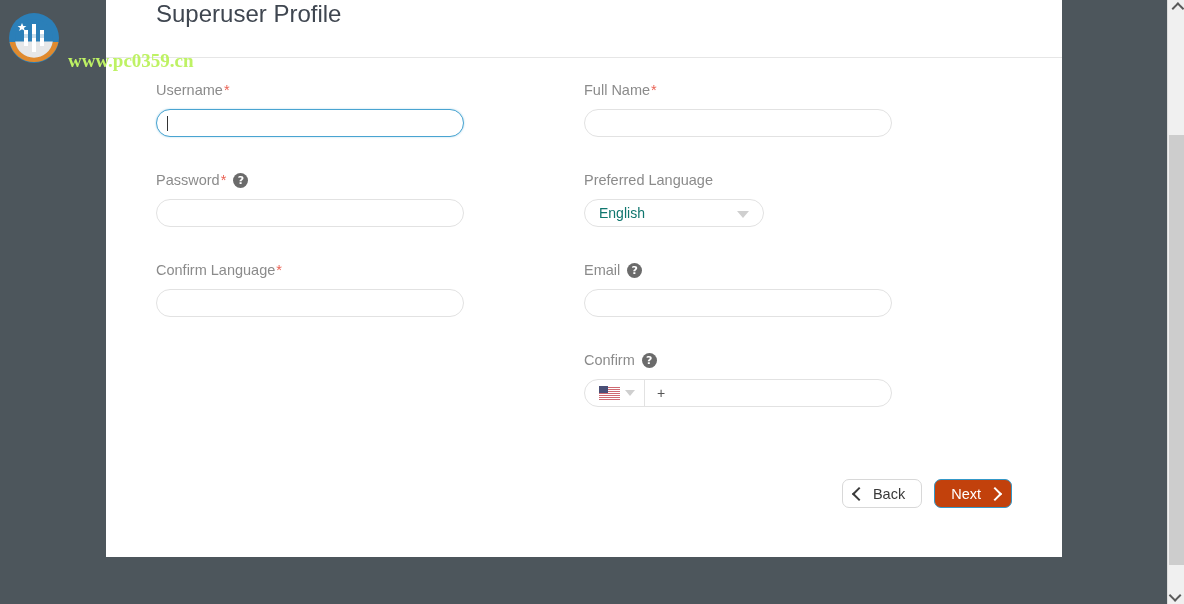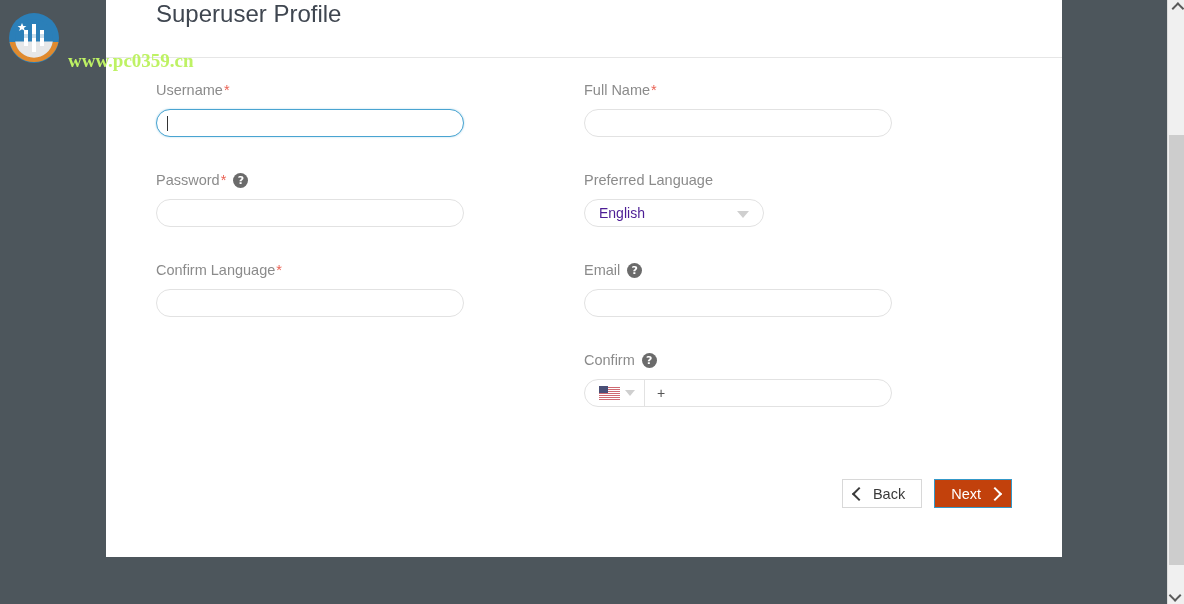--- a/index.html
+++ b/index.html
@@ -160,21 +160,21 @@
     height: 28px;
     border: 1px solid #e2e2e2;
     border-radius: 14px;
     background: #ffffff;
     display: flex;
     align-items: center;
     padding: 0 14px;
   }
   .select-value {
     font-size: 14px;
-    color: #4c1d95;
+    color: #0f766e;
     white-space: nowrap;
   }
   .tri-down {
     position: absolute;
     right: 14px;
     top: 11px;
     width: 0; height: 0;
     border-left: 6px solid transparent;
     border-right: 6px solid transparent;
     border-top: 7px solid #cfcfcf;
@@ -246,21 +246,21 @@
     align-items: center;
     gap: 12px;
   }
   .btn {
     box-sizing: border-box;
     height: 29px;
     display: flex;
     align-items: center;
     gap: 9px;
     font-size: 14.5px;
-    border-radius: 0;
+    border-radius: 7px;
     cursor: pointer;
     user-select: none;
     font-family: "Liberation Sans", sans-serif;
   }
   .btn-back {
     background: #ffffff;
     border: 1px solid #d8d8d8;
     color: #3a3a3a;
     padding: 0 16px 0 11px;
   }

